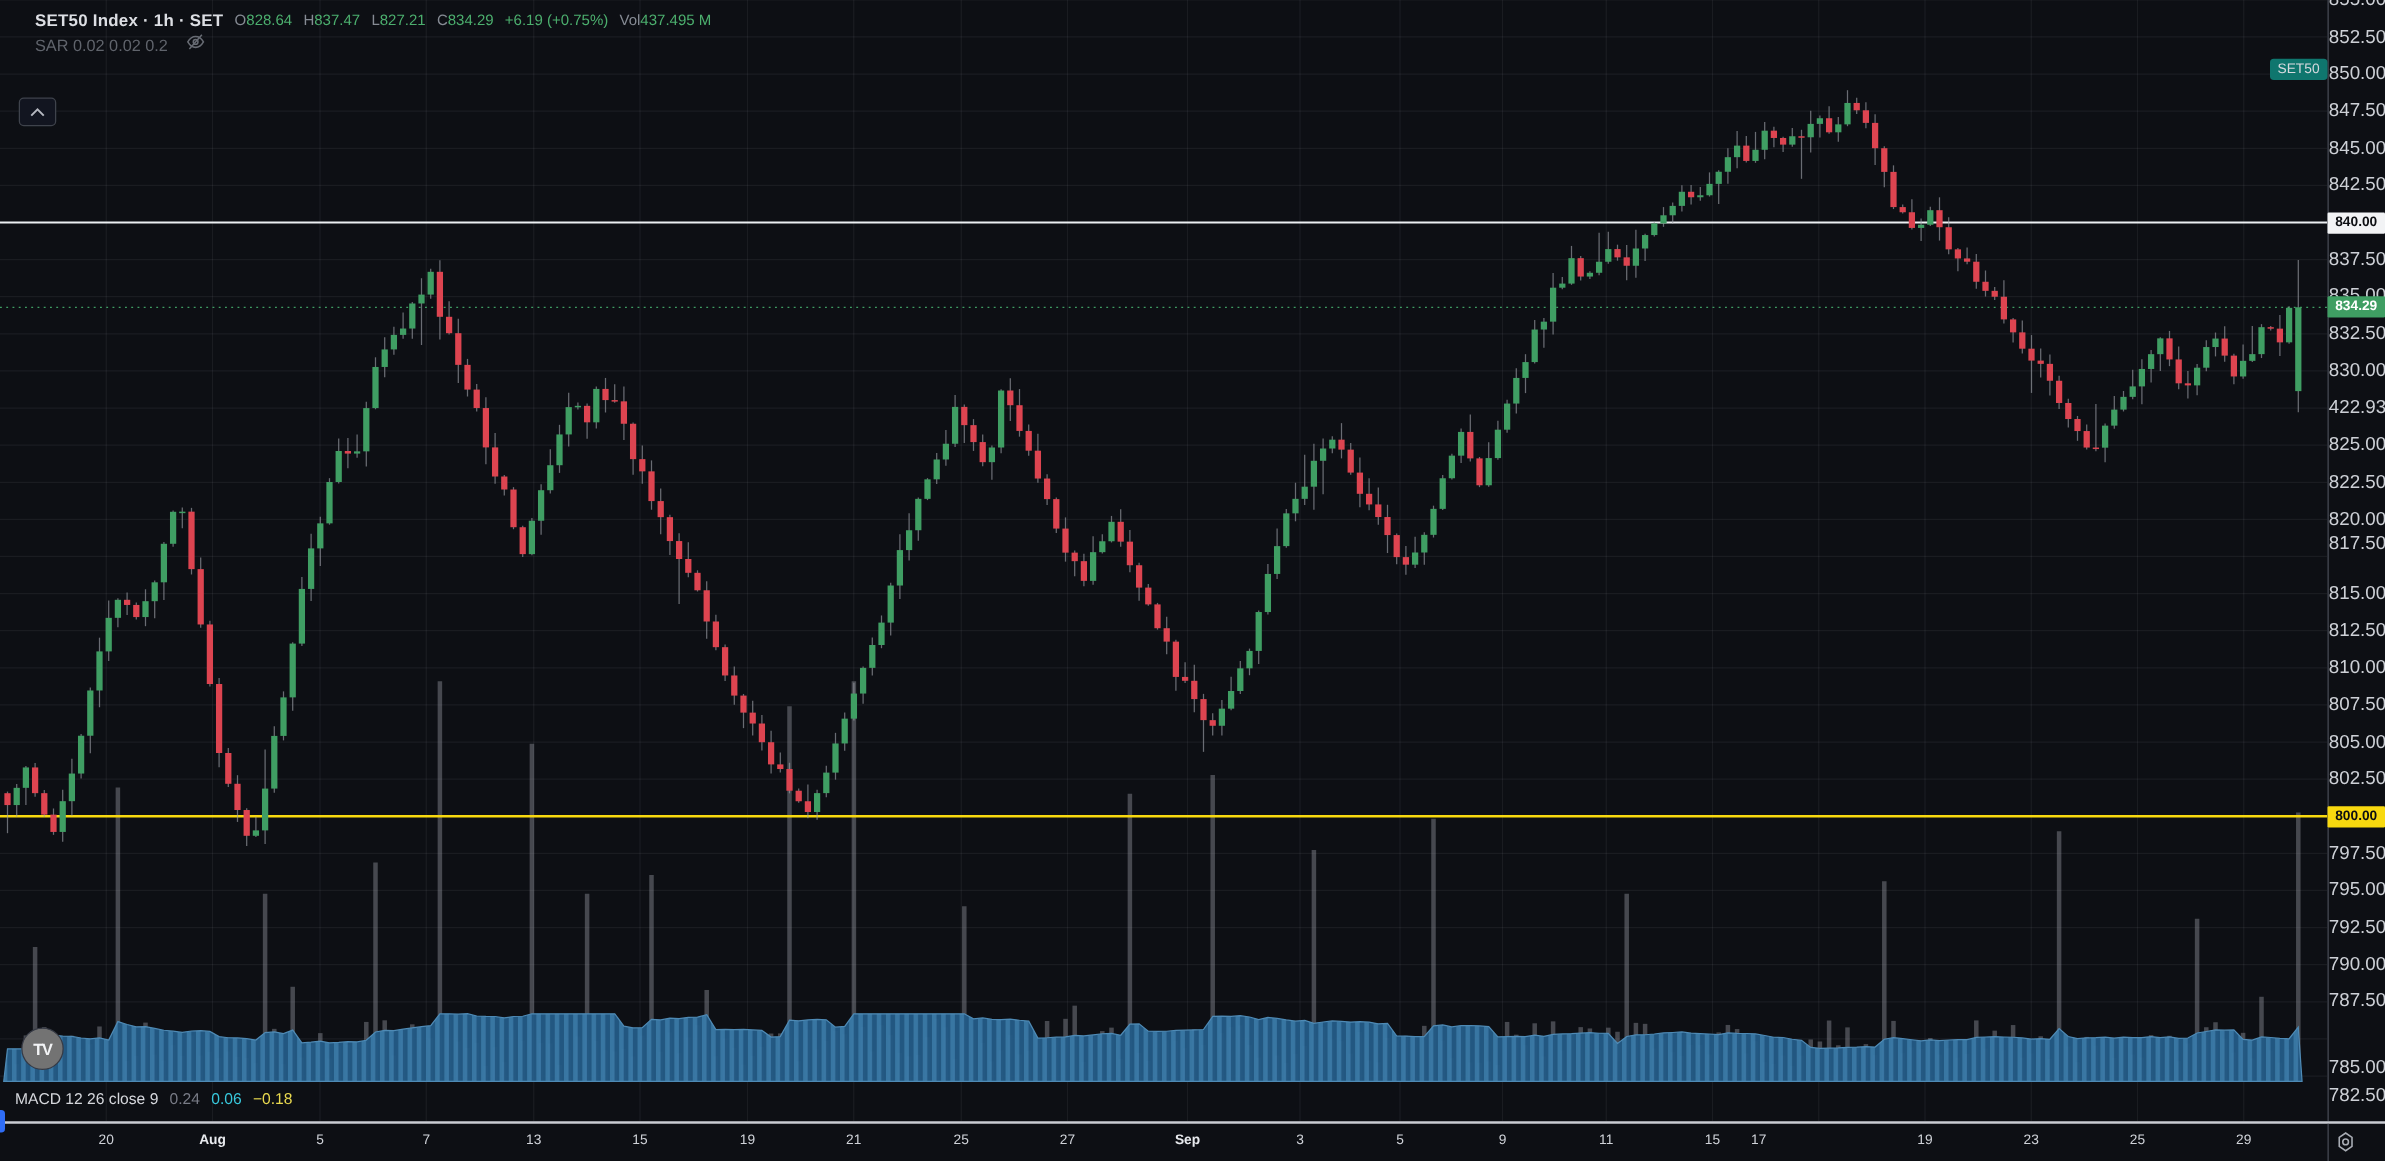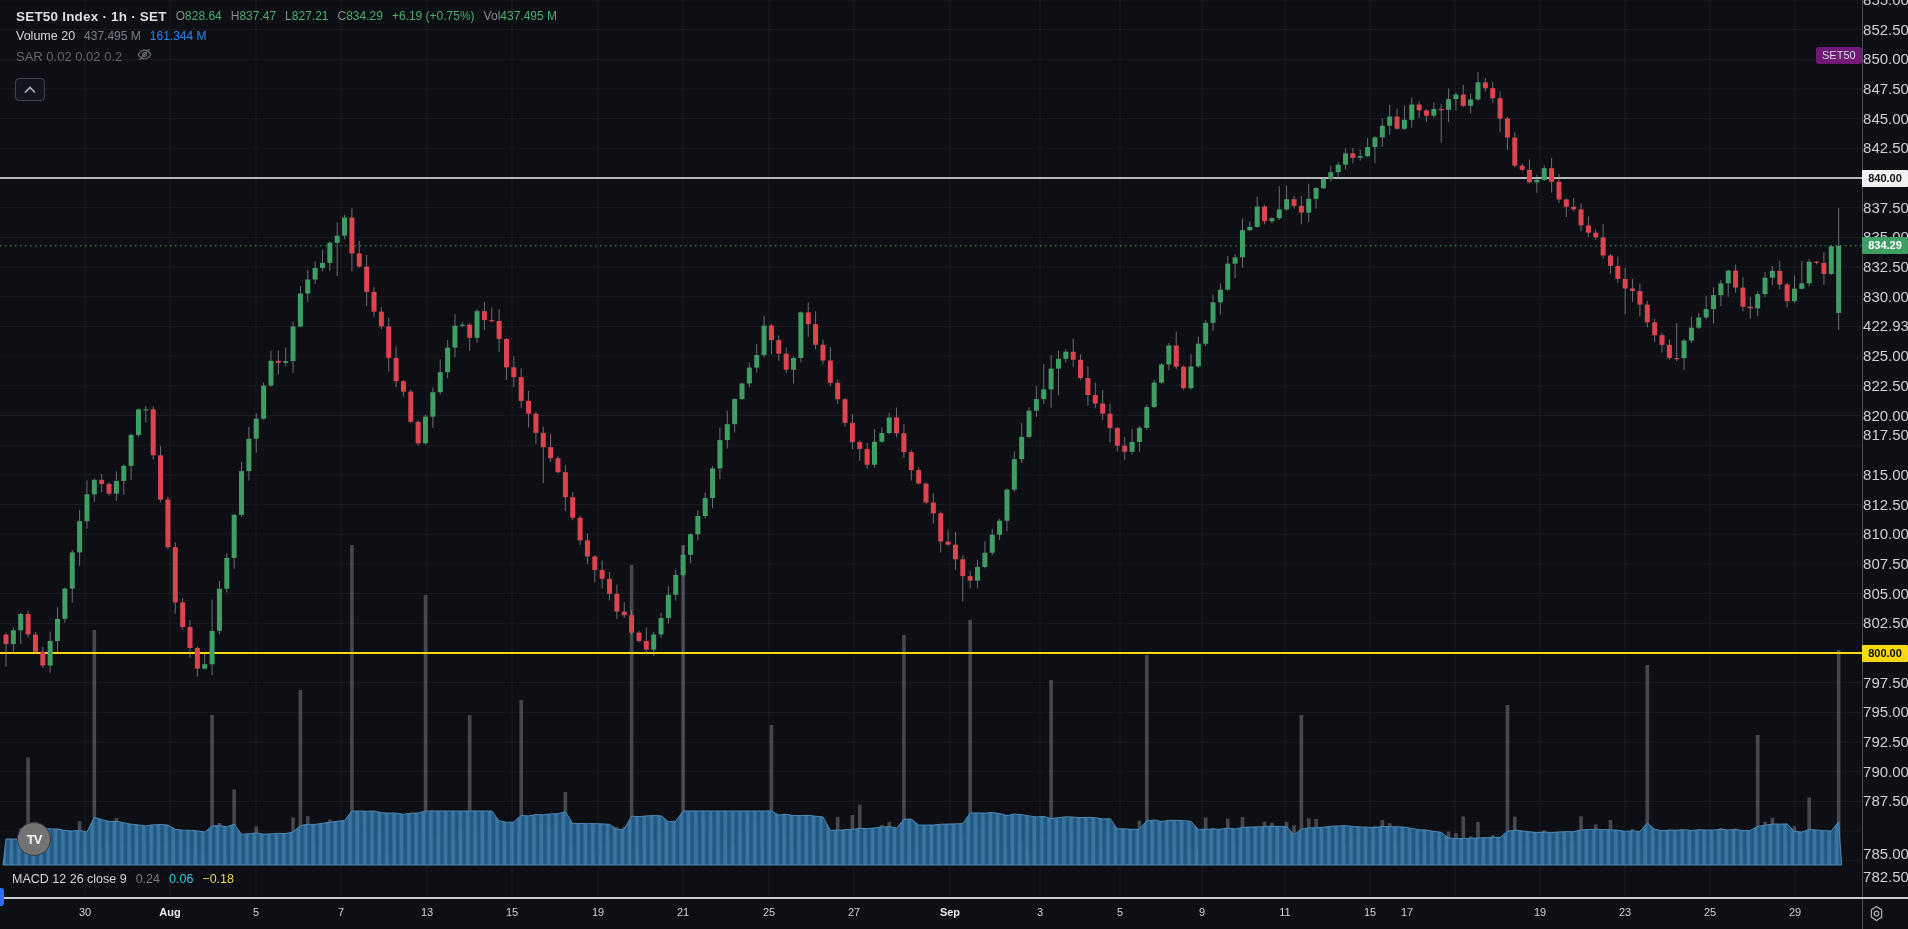--- a/index.html
+++ b/index.html
@@ -1,20 +1,20 @@
 <!DOCTYPE html>
 <html><head>
 <meta charset="utf-8">
 <style>
   html,body{margin:0;padding:0;background:#05060a;}
   .app{position:relative;width:1908px;height:929px;background:#0d0f14;overflow:hidden;
        font-family:"Liberation Sans","DejaVu Sans",sans-serif;-webkit-font-smoothing:antialiased;}
   .chart-svg{position:absolute;left:0;top:0;}
   
-  .legend{position:absolute;left:16px;top:6px;z-index:30;}
+  .legend{position:absolute;left:28px;top:6px;z-index:30;}
   .legend-row{display:flex;align-items:center;gap:9px;height:20px;white-space:nowrap;}
   .lg-title{font-size:13.5px;font-weight:700;color:#dcdee3;letter-spacing:.2px;}
   .lg-seg{font-size:12px;}
   .lg-key{color:#868b94;}
   .lg-green{color:#4caf6e;}
   .lg-grey{color:#7b8089;}
   .lg-blue{color:#2f86f0;}
   .lg-white{color:#d5d7dc;font-size:12.5px;}
   .lg-dim{color:#60646c;font-size:13px;}
   .eye-icon{display:inline-block;margin-left:6px;vertical-align:-2px;}
@@ -25,21 +25,21 @@
   .price-axis{position:absolute;left:1862px;top:0;width:46px;height:897px;background:#0d0f14;
     border-left:1px solid #474b54;z-index:20;}
   .pa-label{position:absolute;left:0;width:46px;text-align:center;font-size:15px;color:#cdd0d6;
     height:14px;line-height:14px;}
   .price-tag{position:absolute;left:1862px;width:46px;height:17px;line-height:17px;text-align:center;
     font-size:11px;font-weight:700;z-index:25;border-radius:1px;}
   .tag-res{background:#f2f3f5;color:#0c0e12;}
   .tag-last{background:#3f9e63;color:#ffffff;}
   .tag-sup{background:#f8d90f;color:#0c0e12;}
   .symbol-badge{position:absolute;left:1816px;top:47px;height:17px;line-height:17px;padding:0 6px;
-    background:#701a75;color:#d6d9de;font-size:11px;border-radius:3px;z-index:26;}
+    background:#0f766e;color:#d6d9de;font-size:11px;border-radius:3px;z-index:26;}
   
   .time-axis{position:absolute;left:0;top:897px;width:1908px;height:32px;background:#0d0f14;
     border-top:2px solid #c9ccd2;z-index:20;}
   .ta-label{position:absolute;top:7px;transform:translateX(-50%);font-size:11px;color:#cfd2d8;}
   .ta-label.bold{font-weight:700;color:#e8eaee;}
   .ta-vline{position:absolute;left:1862px;top:0;width:1px;height:32px;background:#474b54;}
   .axis-gear{position:absolute;left:1868px;top:905px;z-index:30;cursor:pointer;}
   .ta-marker{position:absolute;left:0;top:888px;width:4px;height:18px;background:#2f6df6;
     border-radius:0 3px 3px 0;z-index:31;}
   
@@ -886,25 +886,20 @@
     <div class="legend-row">
       <span class="lg-title">SET50 Index · 1h · SET</span>
       <span class="lg-seg"><span class="lg-key">O</span><span class="lg-green">828.64</span></span>
       <span class="lg-seg"><span class="lg-key">H</span><span class="lg-green">837.47</span></span>
       <span class="lg-seg"><span class="lg-key">L</span><span class="lg-green">827.21</span></span>
       <span class="lg-seg"><span class="lg-key">C</span><span class="lg-green">834.29</span></span>
       <span class="lg-seg lg-green">+6.19 (+0.75%)</span>
       <span class="lg-seg"><span class="lg-key">Vol</span><span class="lg-green">437.495 M</span></span>
     </div>
     <div class="legend-row">
-      <span class="lg-white"><span>Volume</span>&nbsp;<span>20</span></span>
-      <span class="lg-seg lg-grey">437.495 M</span>
-      <span class="lg-seg lg-blue">161.344 M</span>
-    </div>
-    <div class="legend-row">
       <span class="lg-dim"><span>SAR</span>&nbsp;<span>0.02 0.02 0.2</span></span>
       <span class="eye-icon">
         <svg width="15" height="15" viewBox="0 0 24 24" fill="none" stroke="#676b73" stroke-width="2">
           <path d="M2 12s4-7 10-7 10 7 10 7-4 7-10 7S2 12 2 12z"></path>
             <circle cx="12" cy="12" r="3"></circle>
             <line x1="4" y1="21" x2="20" y2="3"></line>
         </svg>
       </span>
     </div>
   </div>
@@ -956,21 +951,21 @@
     <span class="macd-name"><span>MACD</span>&nbsp;<span>12 26 close 9</span></span>
     <span class="macd-grey">0.24</span>
     <span class="macd-cyan">0.06</span>
     <span class="macd-yellow">−0.18</span>
   </div>
 
   <div class="tv-logo">TV</div>
 
   <div class="time-axis" id="timeAxis">
     <div class="ta-vline"></div>
-  <div class="ta-label" style="left: 85px;">30</div>
+  <div class="ta-label" style="left: 85px;">20</div>
       <div class="ta-label bold" style="left: 170px;">Aug</div>
       <div class="ta-label" style="left: 256px;">5</div>
       <div class="ta-label" style="left: 341px;">7</div>
       <div class="ta-label" style="left: 427px;">13</div>
       <div class="ta-label" style="left: 512px;">15</div>
       <div class="ta-label" style="left: 598px;">19</div>
       <div class="ta-label" style="left: 683px;">21</div>
       <div class="ta-label" style="left: 769px;">25</div>
       <div class="ta-label" style="left: 854px;">27</div>
       <div class="ta-label bold" style="left: 950px;">Sep</div>

